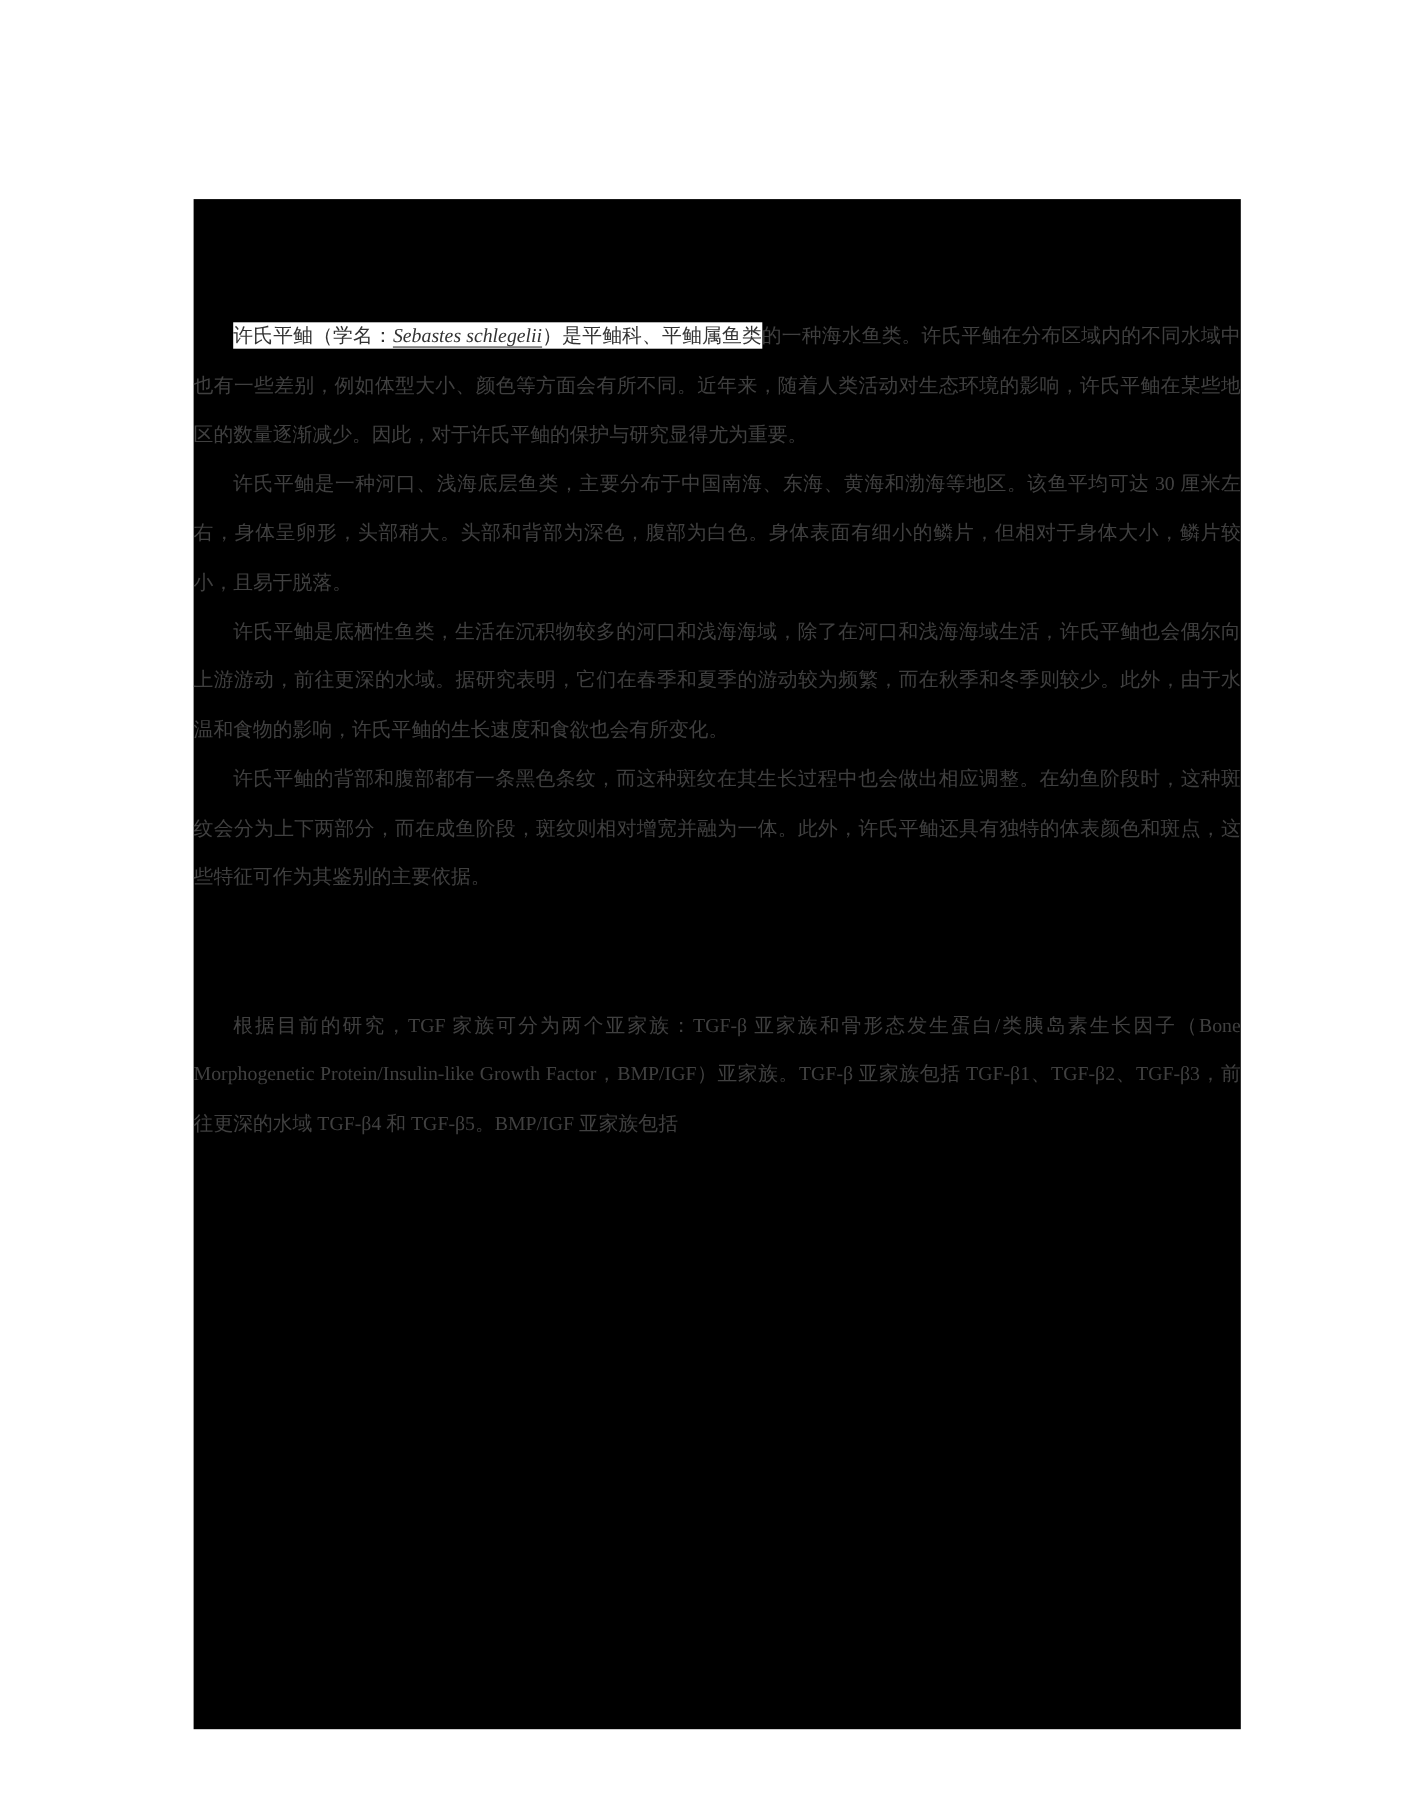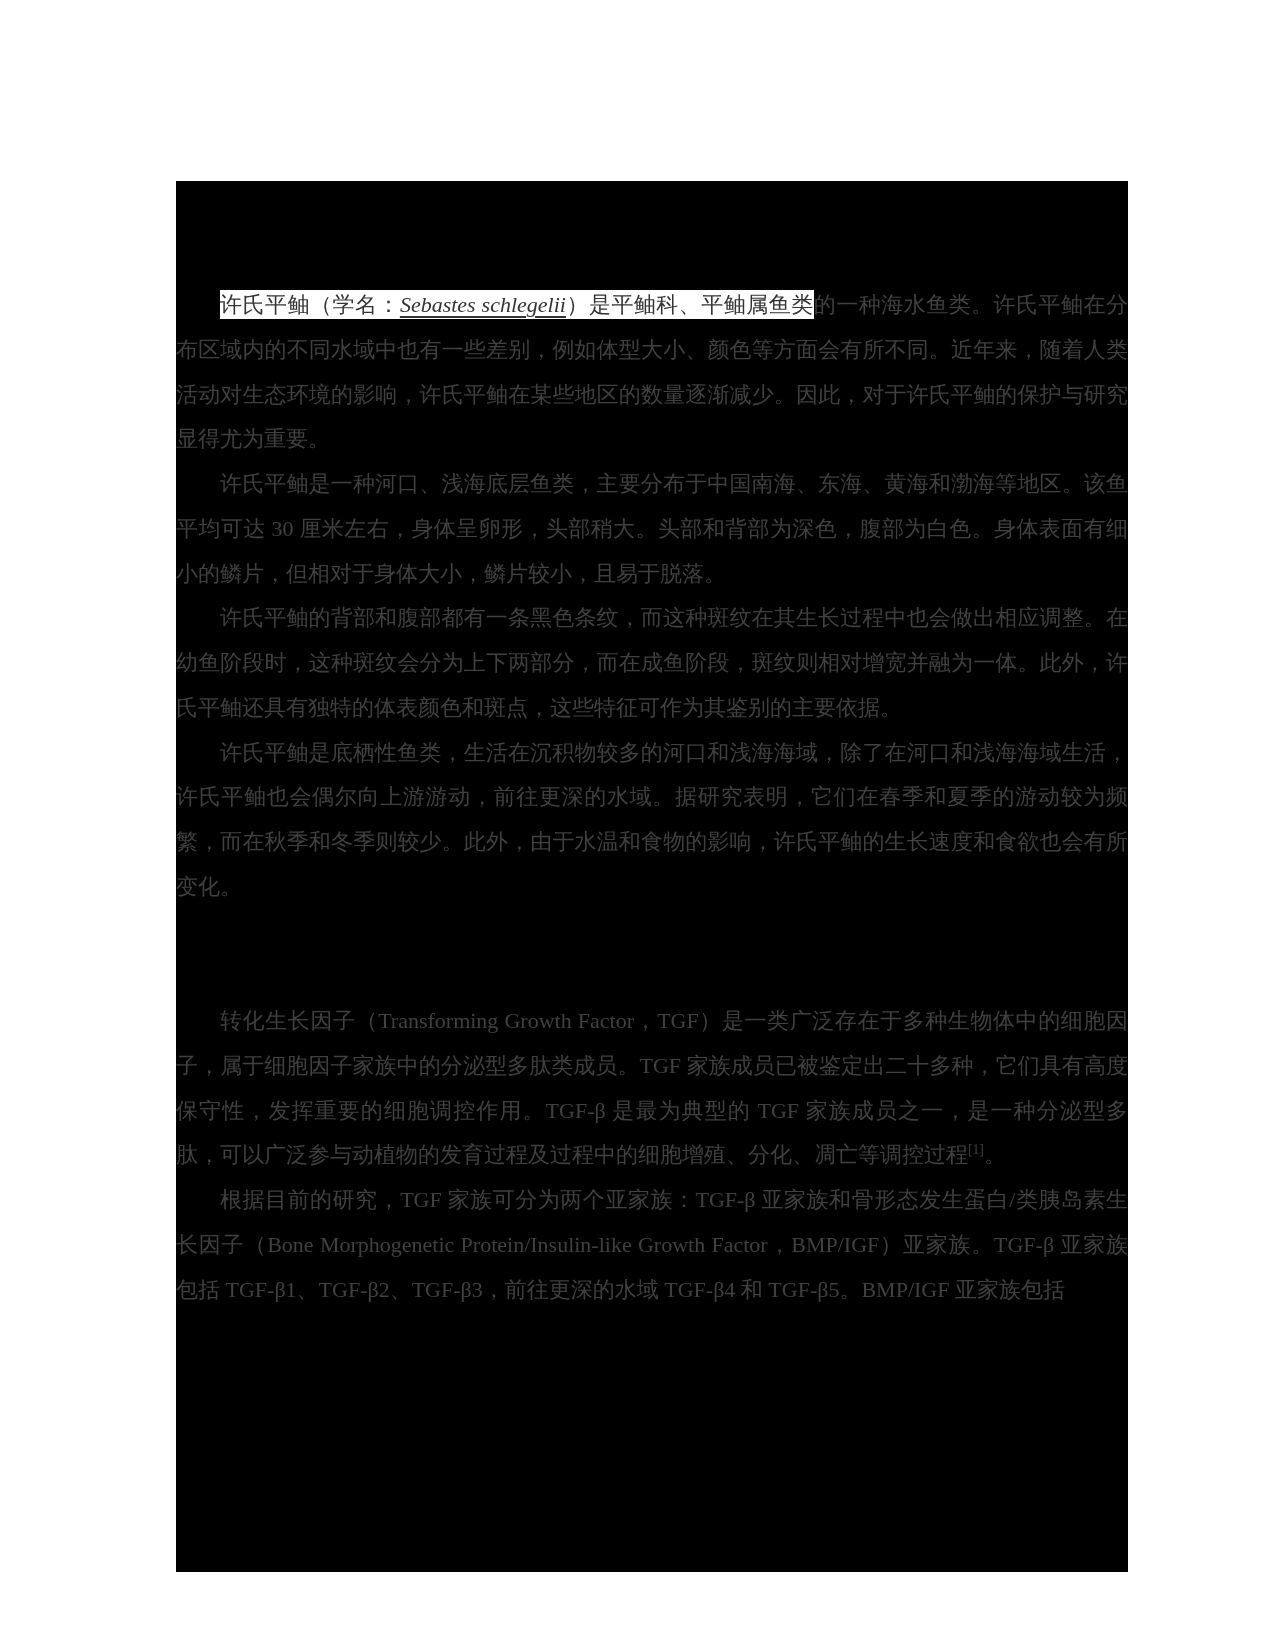--- a/index.html
+++ b/index.html
@@ -15,21 +15,21 @@
     overflow: hidden;
   }
   .text-block {
     position: absolute;
     left: 176px; top: 181px;
     width: 952px; height: 1391px;
     box-sizing: border-box;
     padding-top: 102px;
     background: var(--block-bg, #000000);
     color: var(--text-color, #404040);
-    font-size: 22px;
+    font-size: 18px;
     line-height: 44.75px;
     text-align: justify;
   }
   .text-block p {
     margin: 0;
     text-indent: 2em;
   }
   .section-gap { height: 89.5px; }
   .hl {
     background: var(--highlight-bg, #ffffff);
@@ -51,24 +51,23 @@
 <body>
 
 <div class="page">
   <div class="text-block">
 
     <p><span class="hl"><span>许氏平鲉（学名：</span><span class="sci">Sebastes schlegelii</span><span>）是平鲉科、平鲉属鱼类</span></span><span>的一种海水鱼类。许氏平鲉在分布区域内的不同水域中也有一些差别，例如体型大小、颜色等方面会有所不同。近年来，随着人类活动对生态环境的影响，许氏平鲉在某些地区的数量逐渐减少。因此，对于许氏平鲉的保护与研究显得尤为重要。</span></p>
 
 
     <p>许氏平鲉是一种河口、浅海底层鱼类，主要分布于中国南海、东海、黄海和渤海等地区。该鱼平均可达 30 厘米左右，身体呈卵形，头部稍大。头部和背部为深色，腹部为白色。身体表面有细小的鳞片，但相对于身体大小，鳞片较小，且易于脱落。</p>
 
+    <p>许氏平鲉是底栖性鱼类，生活在沉积物较多的河口和浅海海域，除了在河口和浅海海域生活，许氏平鲉也会偶尔向上游游动，前往更深的水域。据研究表明，它们在春季和夏季的游动较为频繁，而在秋季和冬季则较少。此外，由于水温和食物的影响，许氏平鲉的生长速度和食欲也会有所变化。</p>
+
     <p>许氏平鲉的背部和腹部都有一条黑色条纹，而这种斑纹在其生长过程中也会做出相应调整。在幼鱼阶段时，这种斑纹会分为上下两部分，而在成鱼阶段，斑纹则相对增宽并融为一体。此外，许氏平鲉还具有独特的体表颜色和斑点，这些特征可作为其鉴别的主要依据。</p>
-
-    <p>许氏平鲉是底栖性鱼类，生活在沉积物较多的河口和浅海海域，除了在河口和浅海海域生活，许氏平鲉也会偶尔向上游游动，前往更深的水域。据研究表明，它们在春季和夏季的游动较为频繁，而在秋季和冬季则较少。此外，由于水温和食物的影响，许氏平鲉的生长速度和食欲也会有所变化。</p>
 
     <div class="section-gap"></div>
 
-    <p><span>转化生长因子（Transforming Growth Factor，TGF）是一类广泛存在于多种生物体中的细胞因子，属于细胞因子家族中的分泌型多肽类成员。TGF 家族成员已被鉴定出二十多种，它们具有高度保守性，发挥重要的细胞调控作用。TGF-β 是最为典型的 TGF 家族成员之一，是一种分泌型多肽，可以广泛参与动植物的发育过程及过程中的细胞增殖、分化、凋亡等调控过程</span><sup class="cite">[1]</sup><span>。</span></p>
 
     <p>根据目前的研究，TGF 家族可分为两个亚家族：TGF-β 亚家族和骨形态发生蛋白/类胰岛素生长因子（Bone Morphogenetic Protein/Insulin-like Growth Factor，BMP/IGF）亚家族。TGF-β 亚家族包括 TGF-β1、TGF-β2、TGF-β3，前往更深的水域 TGF-β4 和 TGF-β5。BMP/IGF 亚家族包括</p>
 
   </div>
 </div>
 
 </body></html>

